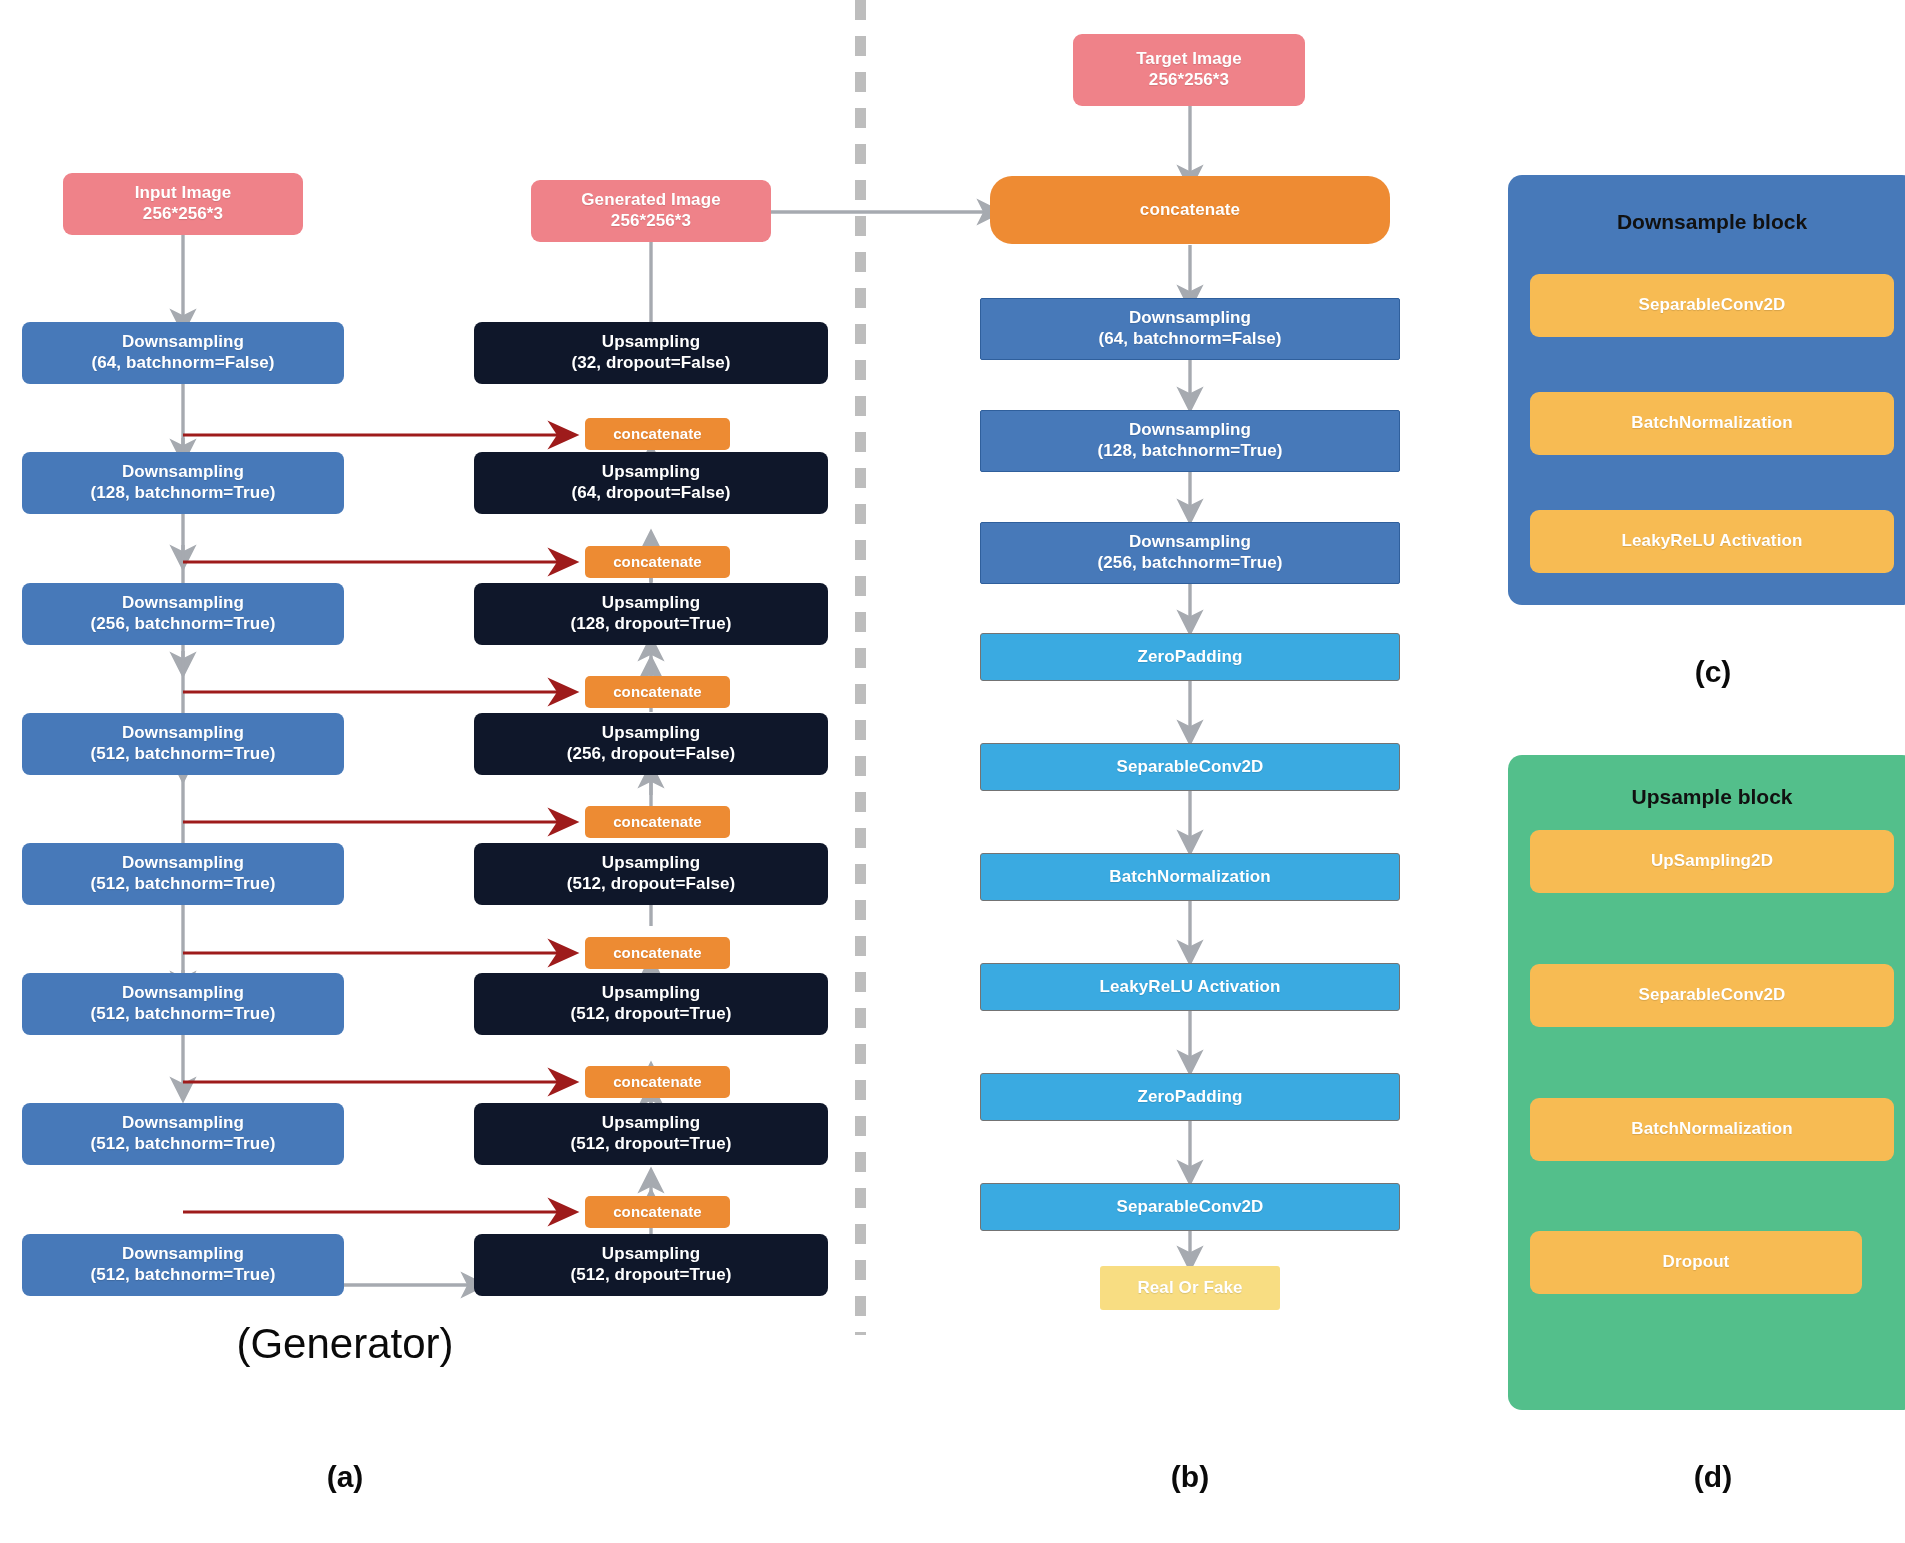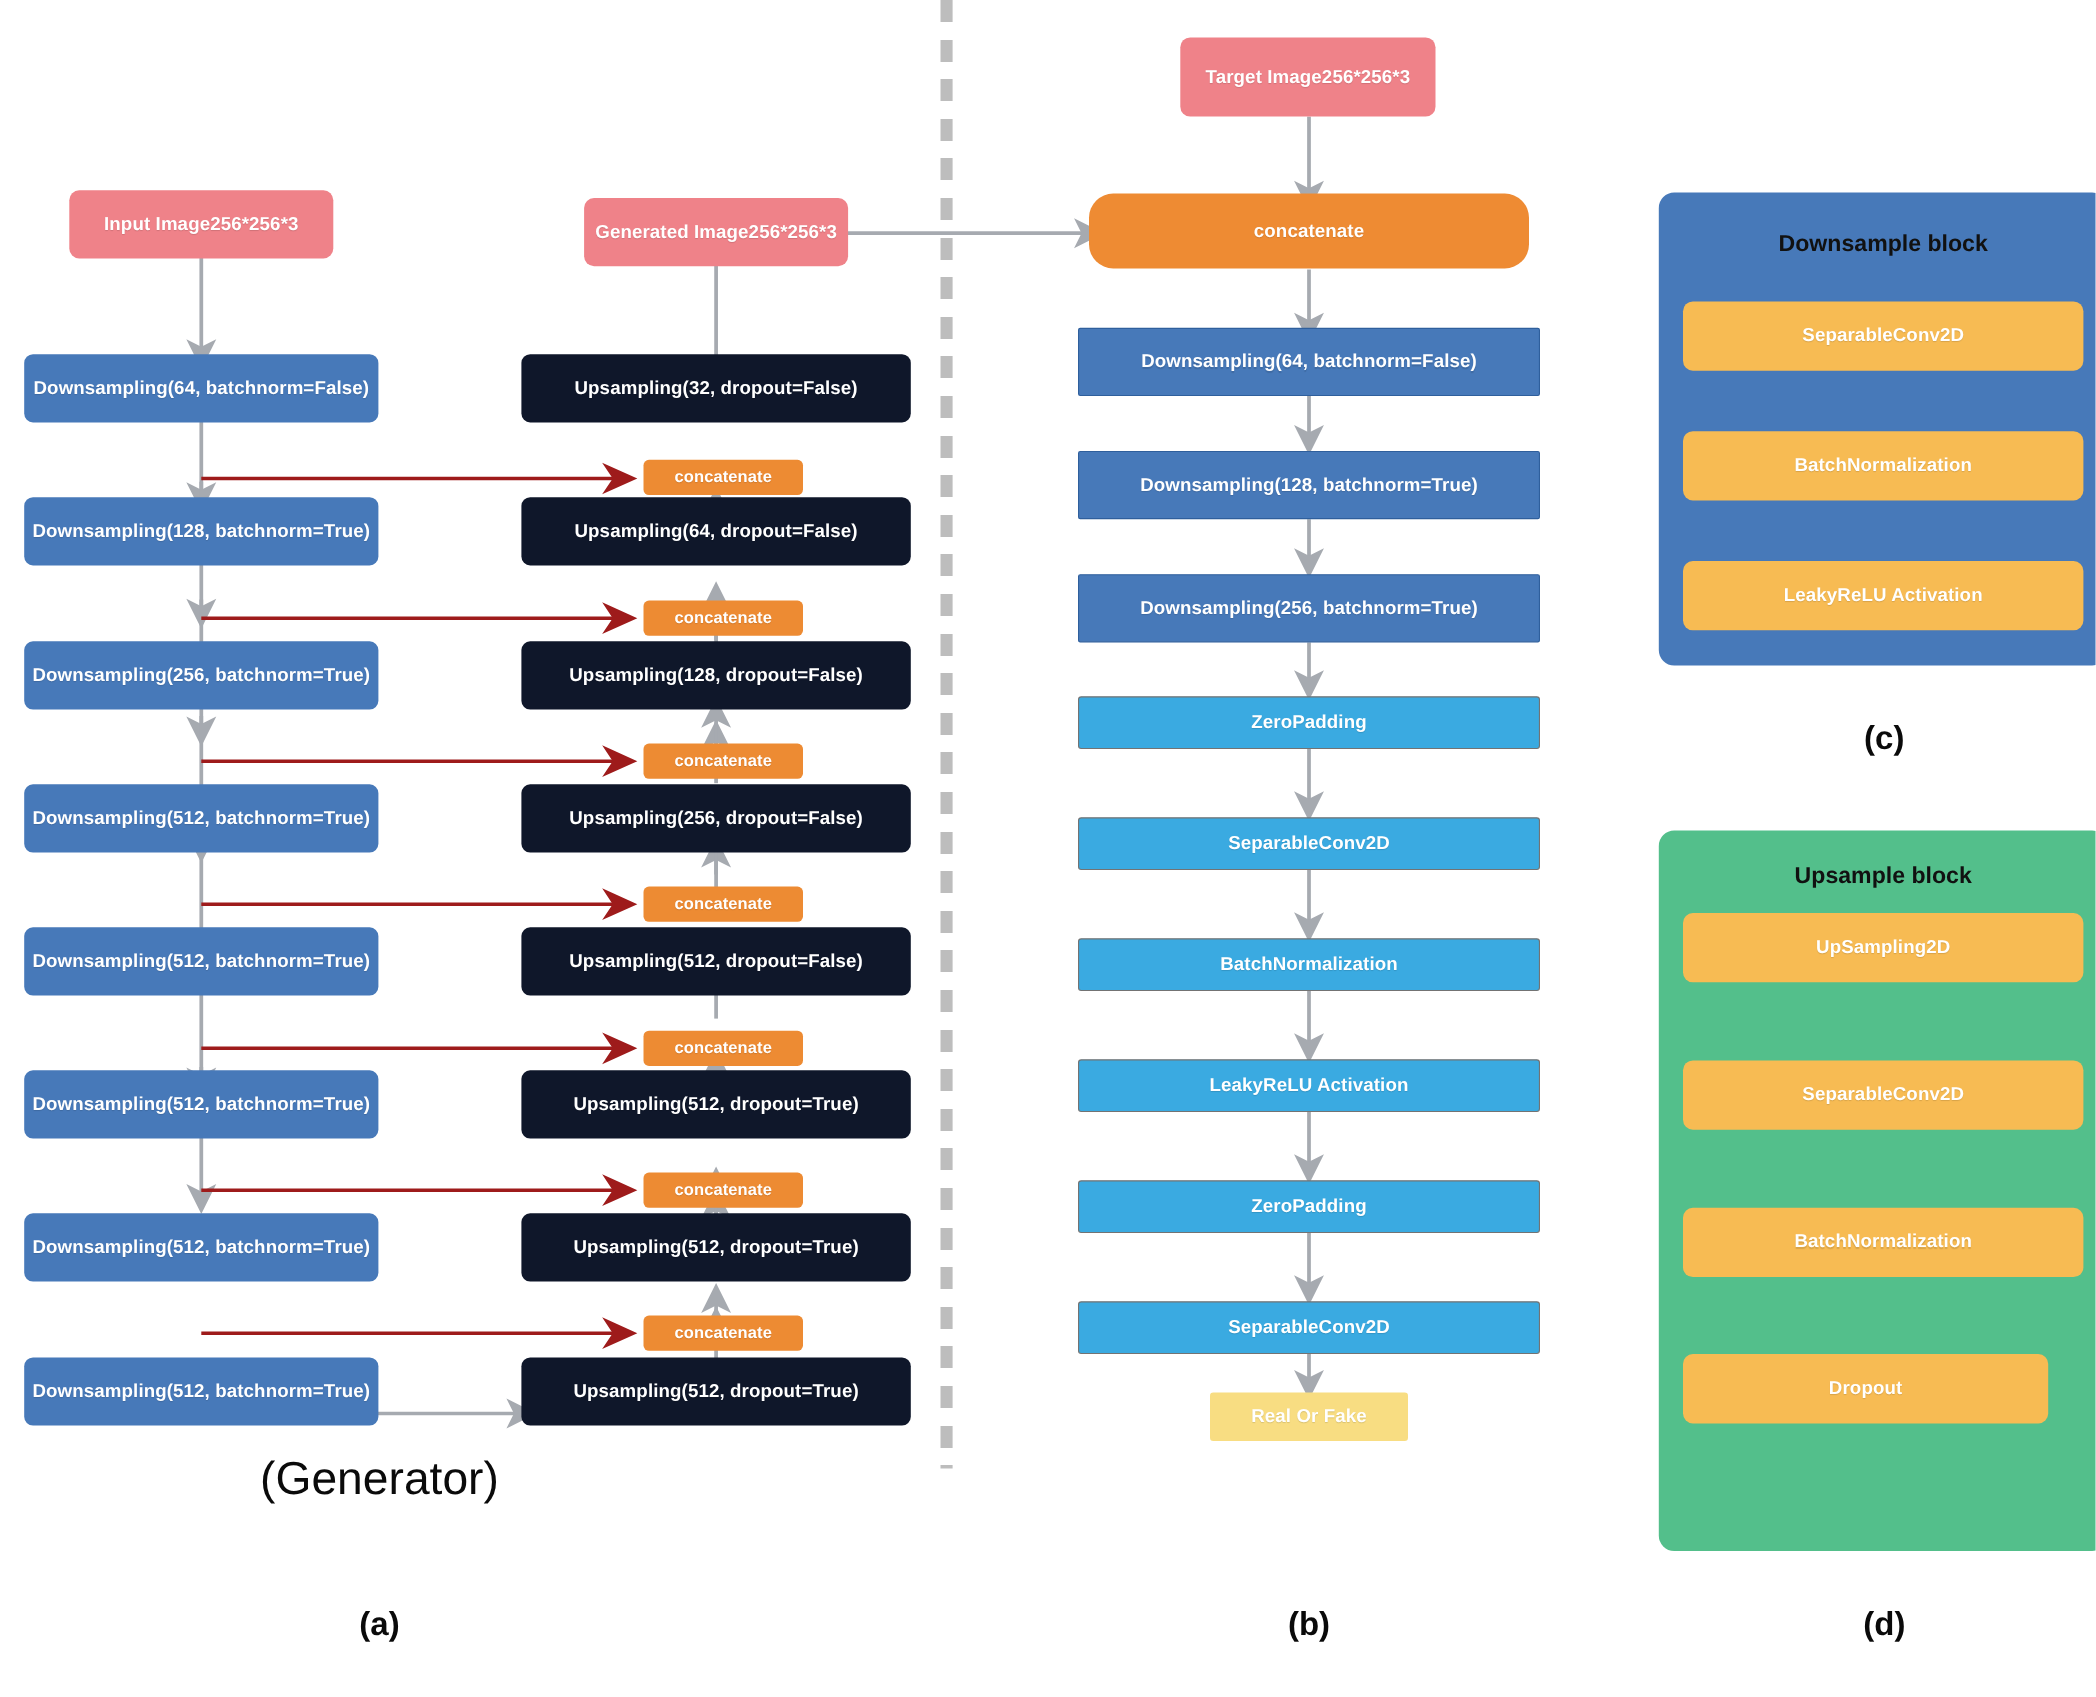--- a/index.html
+++ b/index.html
@@ -5,21 +5,21 @@
   html,body{margin:0;padding:0;background:#ffffff;}
   body{
     width:1905px;height:1543px;position:relative;overflow:hidden;
     font-family:"Liberation Sans", sans-serif;
   }
   .canvas{position:absolute;left:0;top:0;width:1905px;height:1543px;}
   svg.wires{position:absolute;left:0;top:0;width:1905px;height:1543px;pointer-events:none;}
 
   .node{
     position:absolute;box-sizing:border-box;
-    display:flex;flex-direction:row;align-items:center;justify-content:center;
+    display:flex;flex-direction:column;align-items:center;justify-content:center;
     color:#ffffff;line-height:1.22;
     font-weight:700;letter-spacing:.1px;
     text-shadow:0 1px 1px rgba(0,0,0,.13);
   }
   .node .l2{font-weight:700;}
 
   
   .pink   {background:#ef8289;border-radius:9px;}
   .blue   {background:#4779b9;border-radius:8px;}
   .green  {background:#0f172a;border-radius:8px;}
@@ -185,21 +185,21 @@
   <div class="node green" style="left:474px;top:322px;width:354px;height:62px;font-size:17px;">
     <span>Upsampling</span>
     <span class="l2">(32, dropout=False)</span>
   </div>
   <div class="node green" style="left:474px;top:452px;width:354px;height:62px;font-size:17px;">
     <span>Upsampling</span>
     <span class="l2">(64, dropout=False)</span>
   </div>
   <div class="node green" style="left:474px;top:583px;width:354px;height:62px;font-size:17px;">
     <span>Upsampling</span>
-    <span class="l2">(128, dropout=False)</span>
+    <span class="l2">(128, dropout=True)</span>
   </div>
   <div class="node green" style="left:474px;top:713px;width:354px;height:62px;font-size:17px;">
     <span>Upsampling</span>
     <span class="l2">(256, dropout=False)</span>
   </div>
   <div class="node green" style="left:474px;top:843px;width:354px;height:62px;font-size:17px;">
     <span>Upsampling</span>
     <span class="l2">(512, dropout=False)</span>
   </div>
   <div class="node green" style="left:474px;top:973px;width:354px;height:62px;font-size:17px;">

